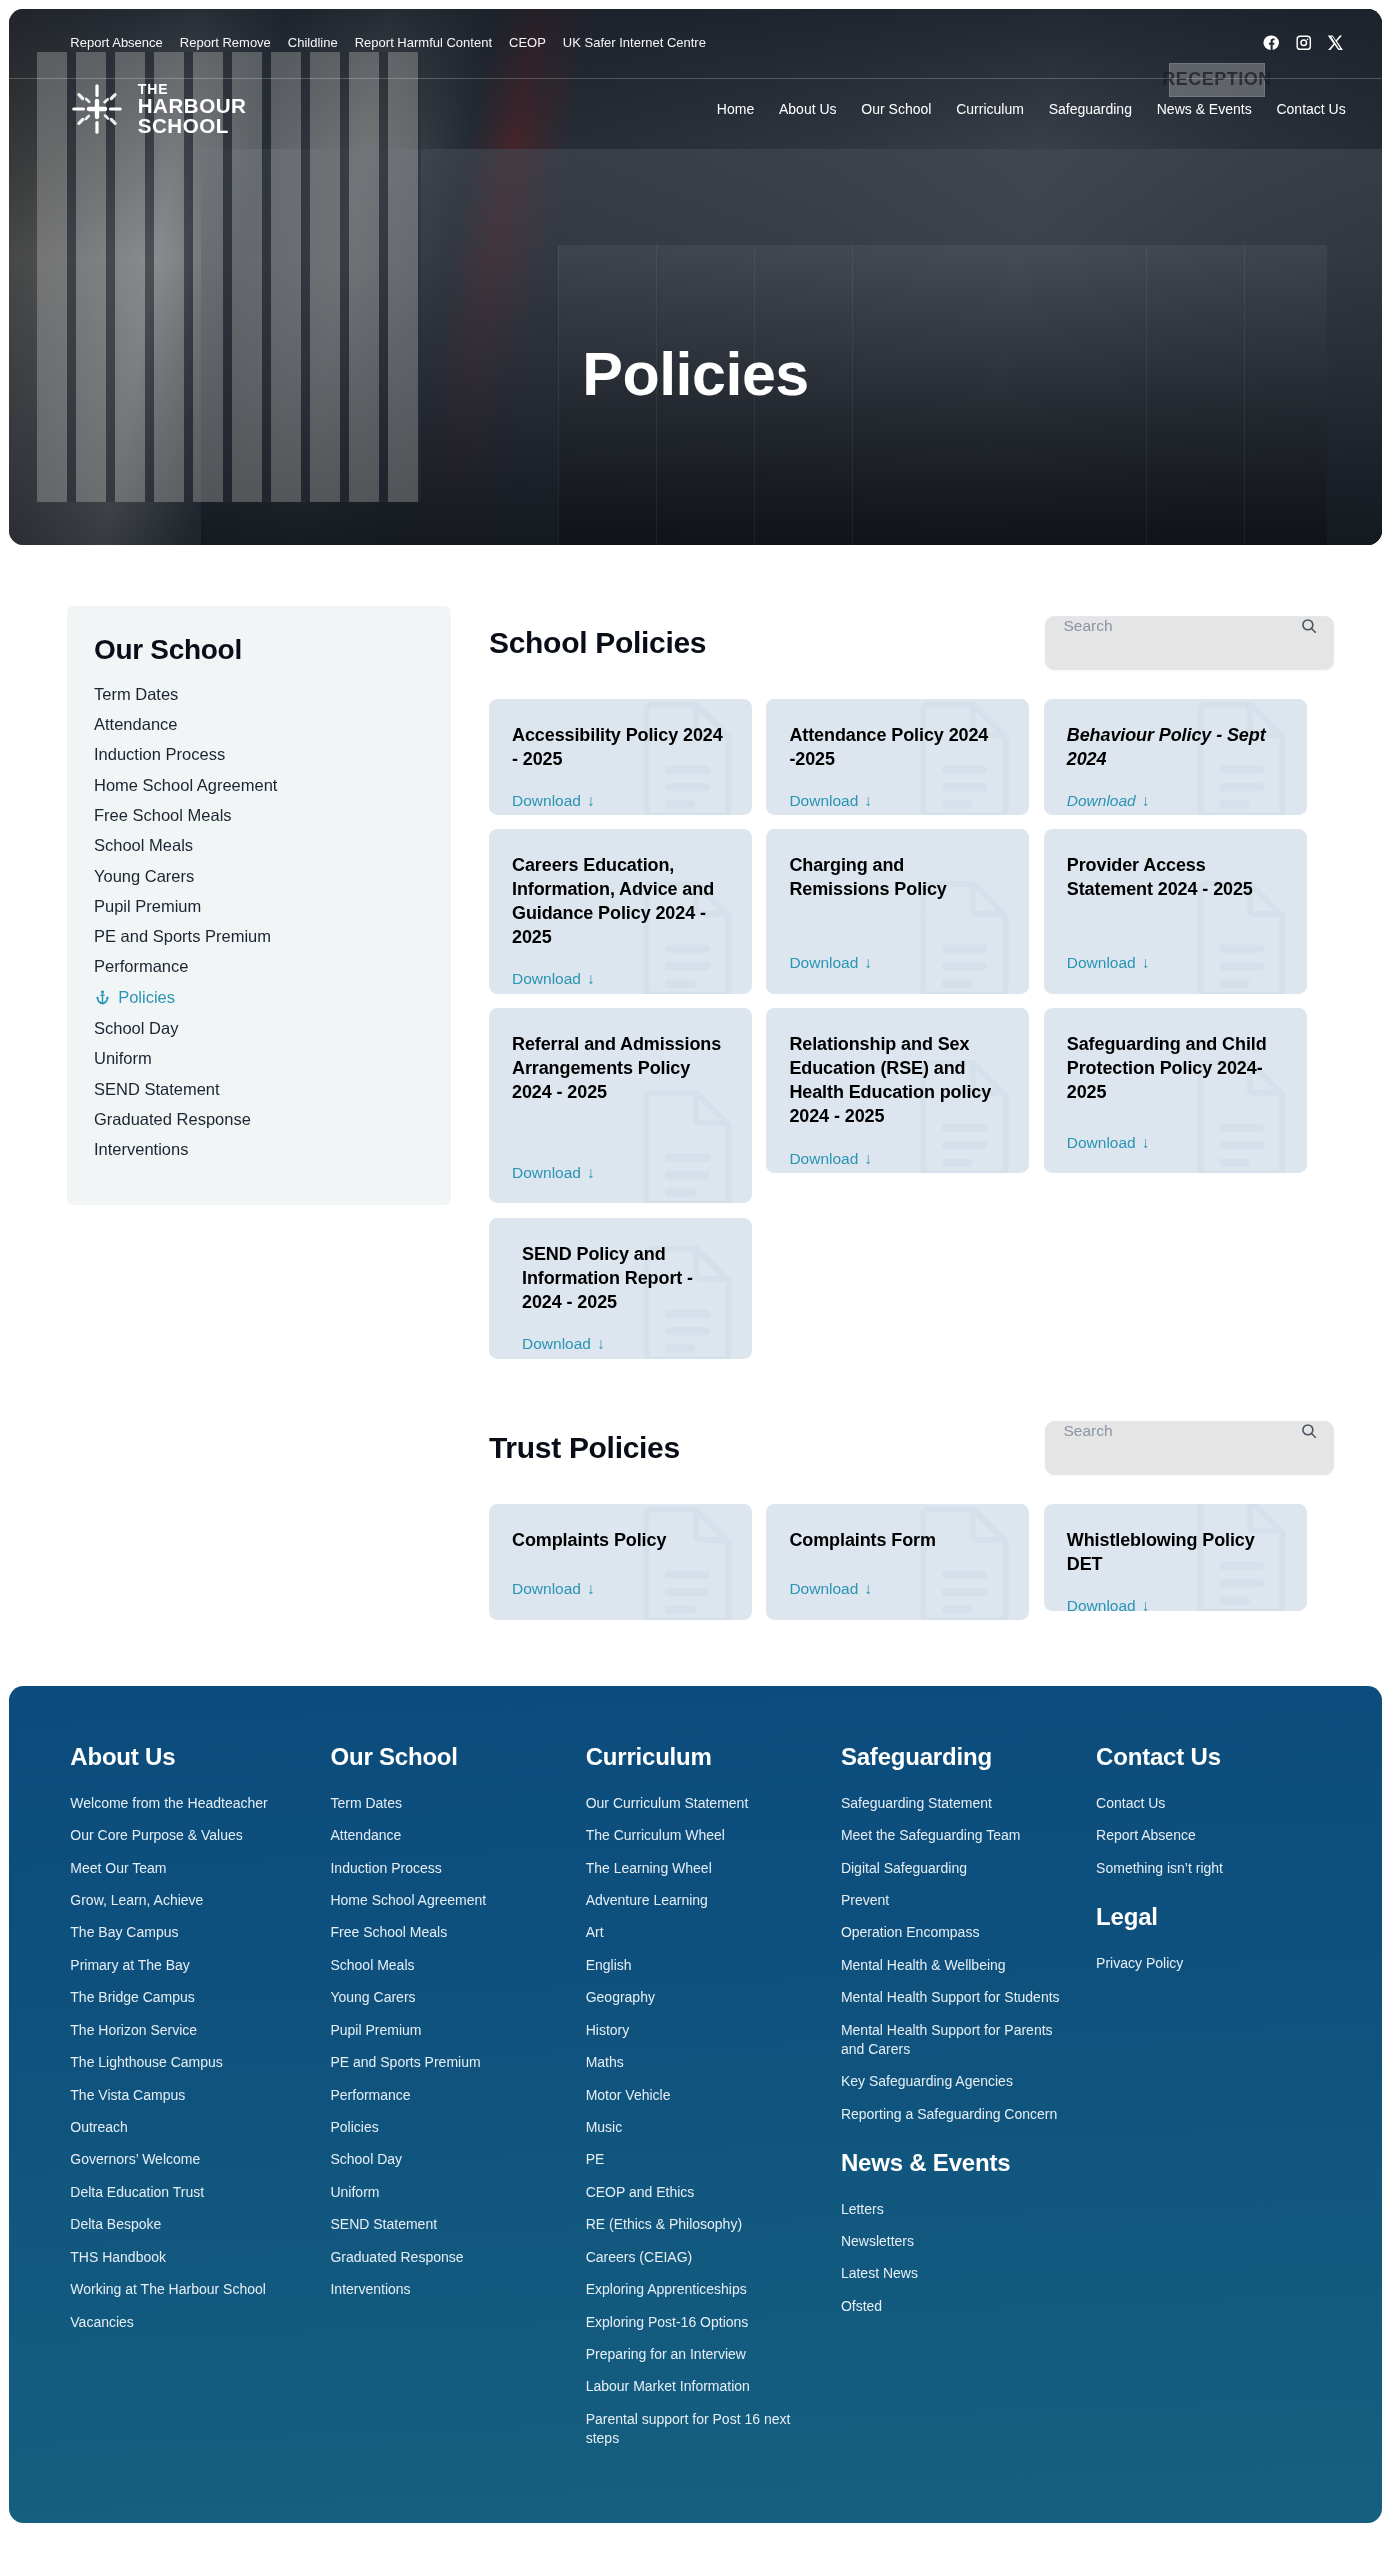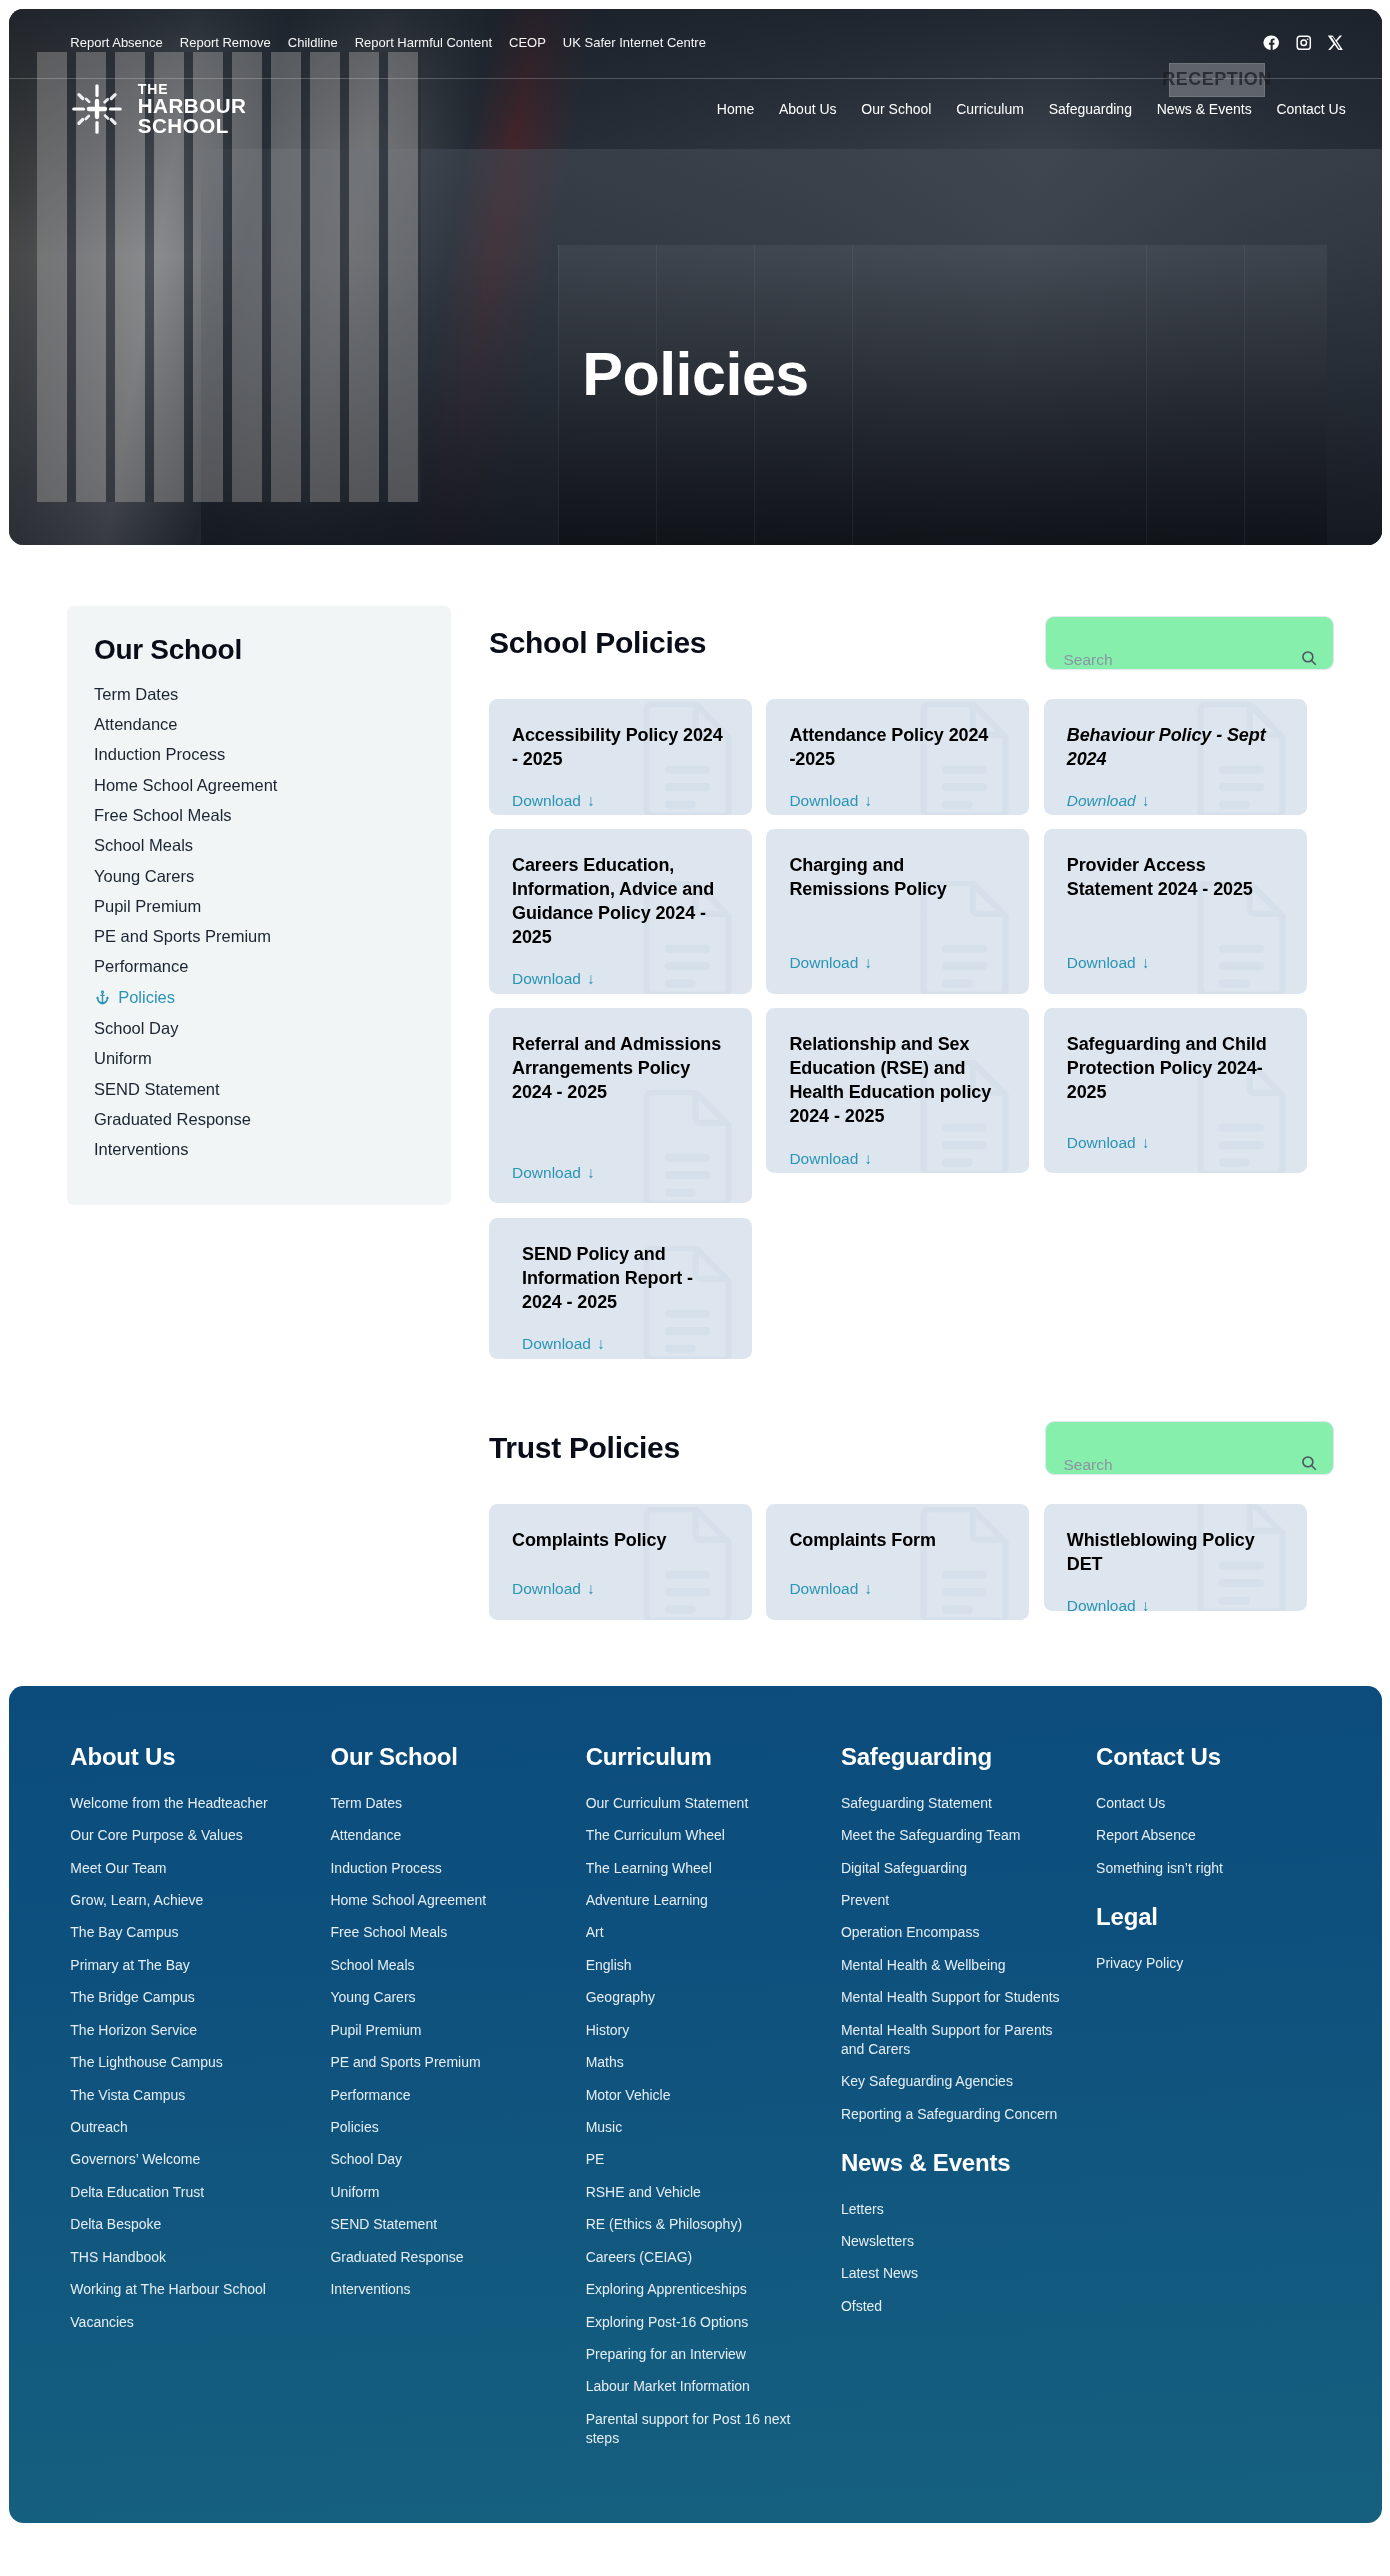--- a/index.html
+++ b/index.html
@@ -131,21 +131,21 @@
   .main { flex:1; min-width:0; padding-top: 9.3px; }
 
   .section-head {
     display:flex; align-items:center; justify-content:space-between; margin-bottom: 29px;
   }
   .section-head h2 {
     font-size: 30px; font-weight:800; color:#080d18; letter-spacing:-0.3px;
   }
   .searchbox {
     width: 289px; height: 54px; border:0.5px solid #e3e8ee; border-radius:9.3px;
-    background:#86efac; display:flex; align-items:flex-end; padding: 0 15.5px 0 17.5px;
+    background:#e5e5e5; display:flex; align-items:flex-start; padding: 0 15.5px 0 17.5px;
     box-shadow: 0 1px 2.6px rgba(20,40,70,.04);
   }
   .searchbox input {
     border:none; outline:none; flex:1; font-size:15.5px; color:#2b3442;
     font-family:"Liberation Sans", sans-serif; background:transparent;
   }
   .searchbox input::placeholder { color:#8b95a3; }
   .search-icon svg { width:18px; height:18px; stroke:#4a5561; fill:none; stroke-width:2.1; }
 
   .cards { display:flex; flex-wrap:wrap; gap: 14.4px; }
@@ -719,21 +719,21 @@
         <li>
           <a href="#">Motor Vehicle</a>
         </li>
         <li>
           <a href="#">Music</a>
         </li>
         <li>
           <a href="#">PE</a>
         </li>
         <li>
-          <a href="#">RSHE and Vehicle</a>
+          <a href="#">CEOP and Ethics</a>
         </li>
         <li>
           <a href="#">RE (Ethics &amp; Philosophy)</a>
         </li>
         <li>
           <a href="#">Careers (CEIAG)</a>
         </li>
         <li>
           <a href="#">Exploring Apprenticeships</a>
         </li>

